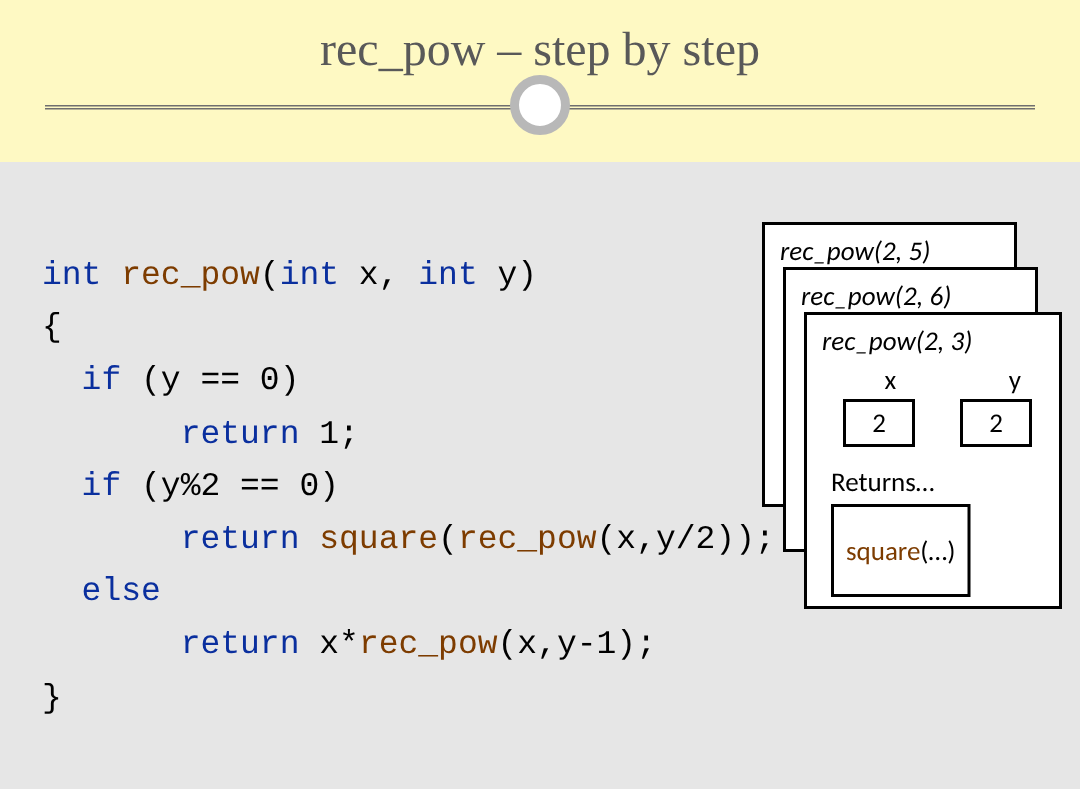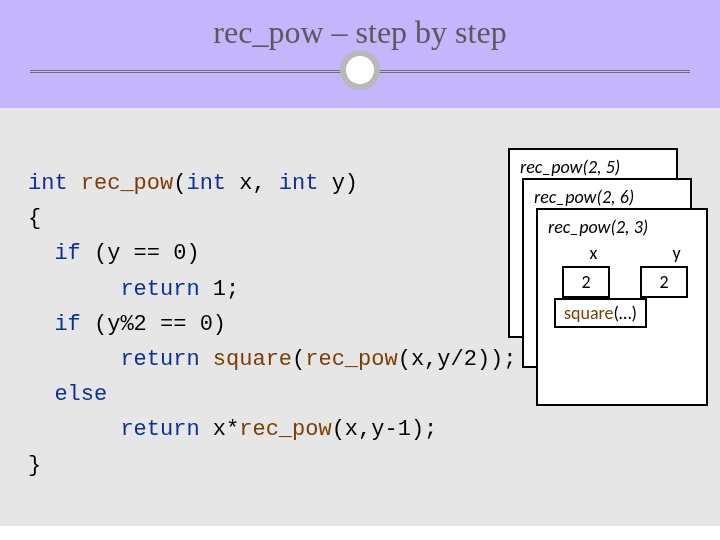--- a/index.html
+++ b/index.html
@@ -7,21 +7,21 @@
     padding: 0;
     width: 720px;
     height: 540px;
     background: #fff;
     font-family: Georgia, 'Times New Roman', serif;
   }
   .slide {
     width: 720px;
     height: 468px;
     position: relative;
-    background: #c4b5fd;
+    background: #fef9c3;
   }
   
   .title {
     position: absolute;
     top: 14px;
     left: 0;
     width: 720px;
     text-align: center;
     font-size: 32px;
     color: #595959;
@@ -119,21 +119,21 @@
     font-size: 18px;
   }
   .retlbl {
     margin: 12px 0 4px 6px;
     font-size: 18px;
   }
   .retbox {
     margin-left: 6px;
     display: inline-block;
     border: 2px solid #000;
-    padding: 2px 8px;
+    padding: 18px 8px;
     font-size: 18px;
   }
   .retbox .fn { color: #7d3c00; }
 </style>
 </head>
 <body>
 
 <div class="slide">
 
   <div class="title">rec_pow – step by step</div>
@@ -165,17 +165,18 @@
     <div class="frame f2">
       <div class="call">rec_pow(2, 3)</div>
       <div class="vars">
         <span>x</span>
         <span>y</span>
       </div>
       <div class="boxes">
         <div class="valbox">2</div>
         <div class="valbox">2</div>
       </div>
+      <div class="retlbl">Returns…</div>
       <div class="retbox"><span class="fn">square</span><span>(…)</span></div>
     </div>
   </div>
 
 </div>
 
 </body></html>

